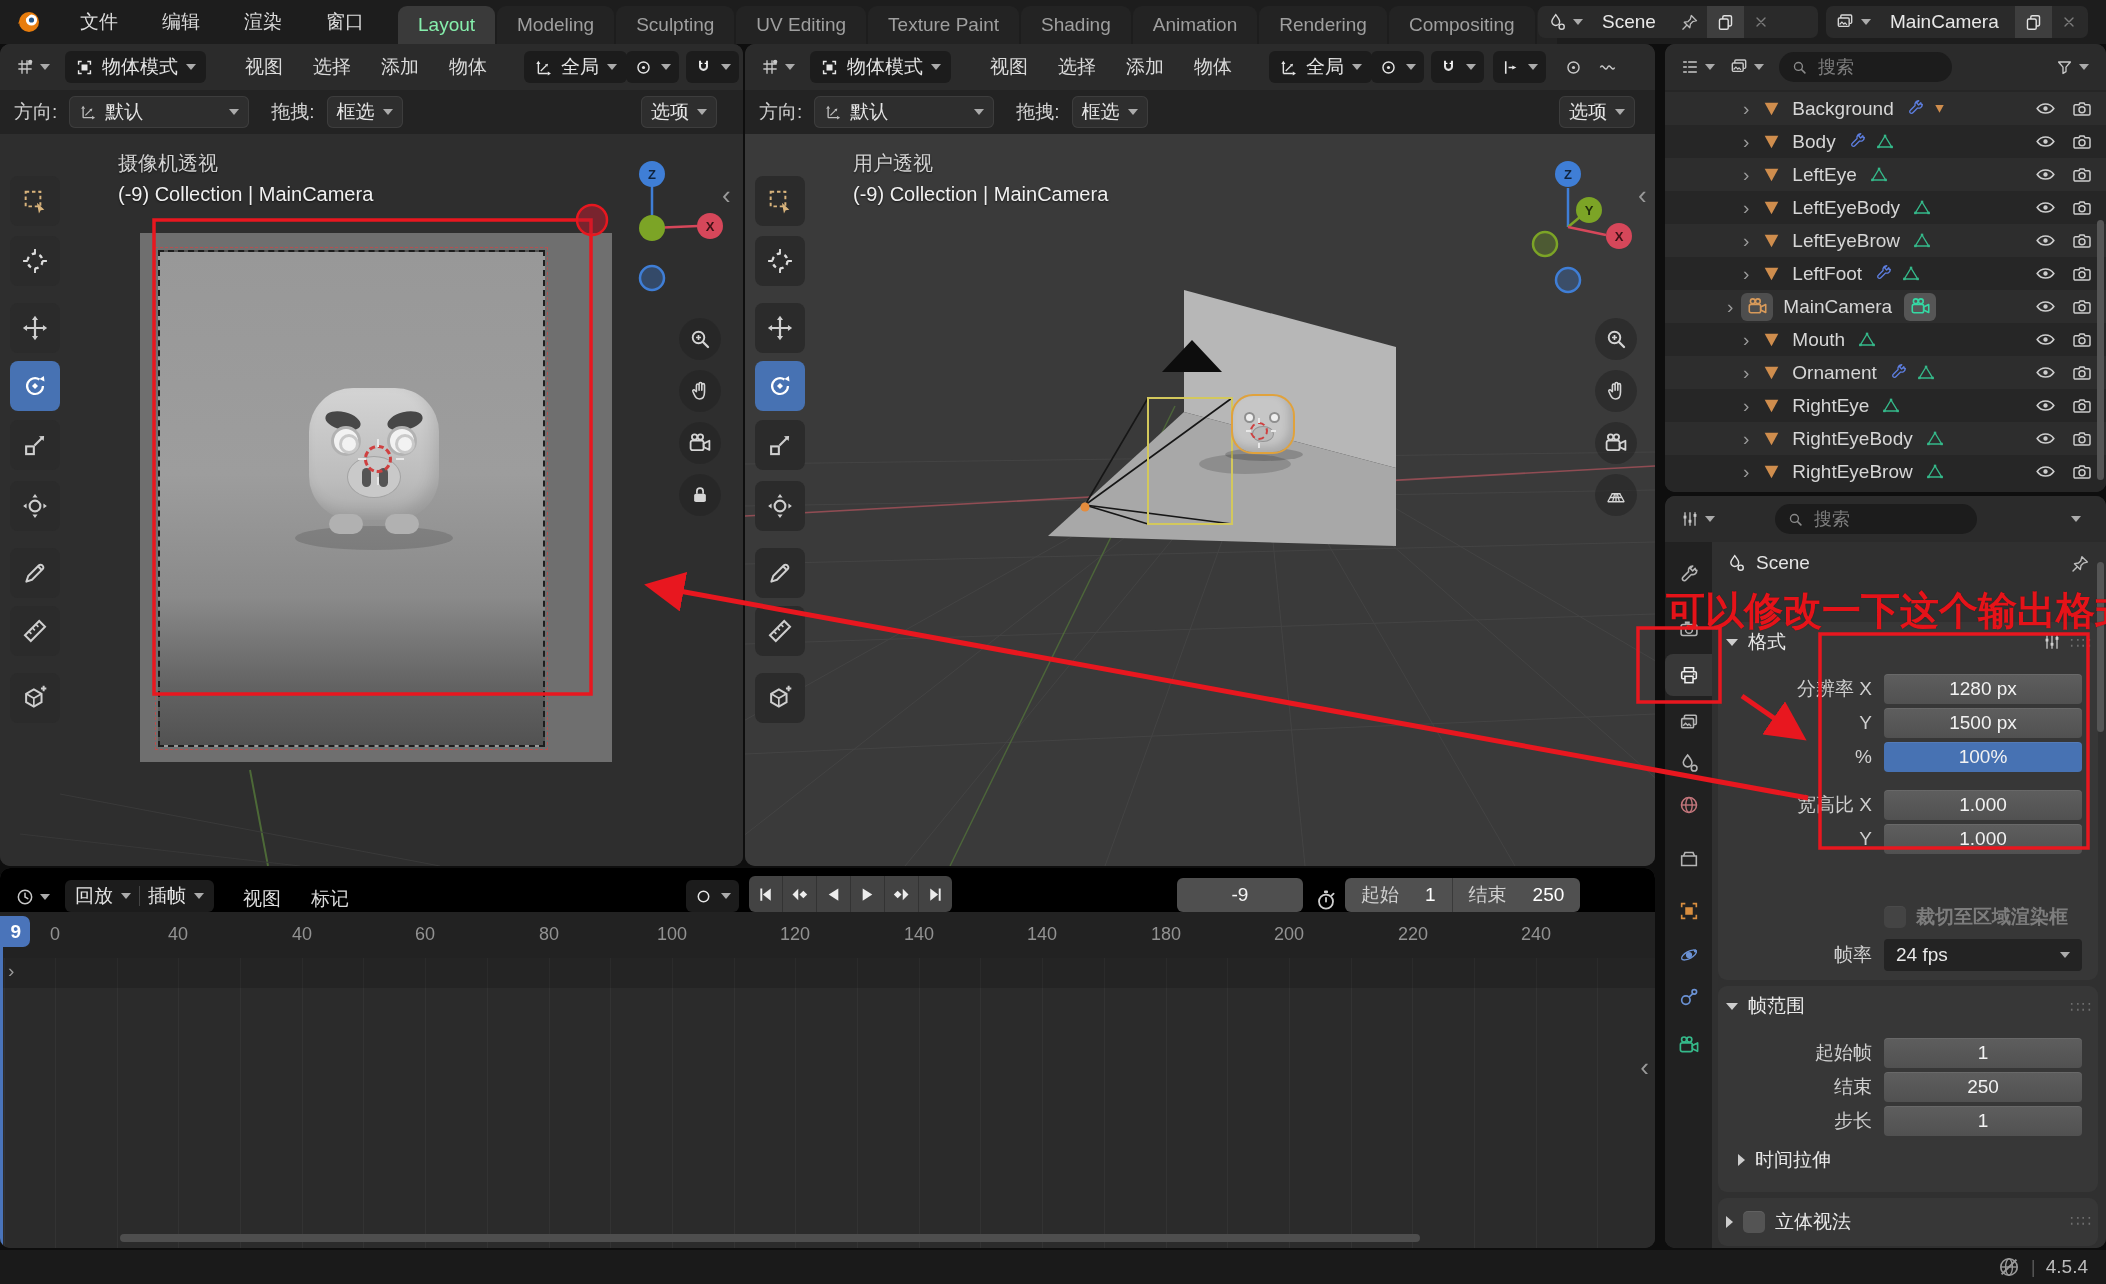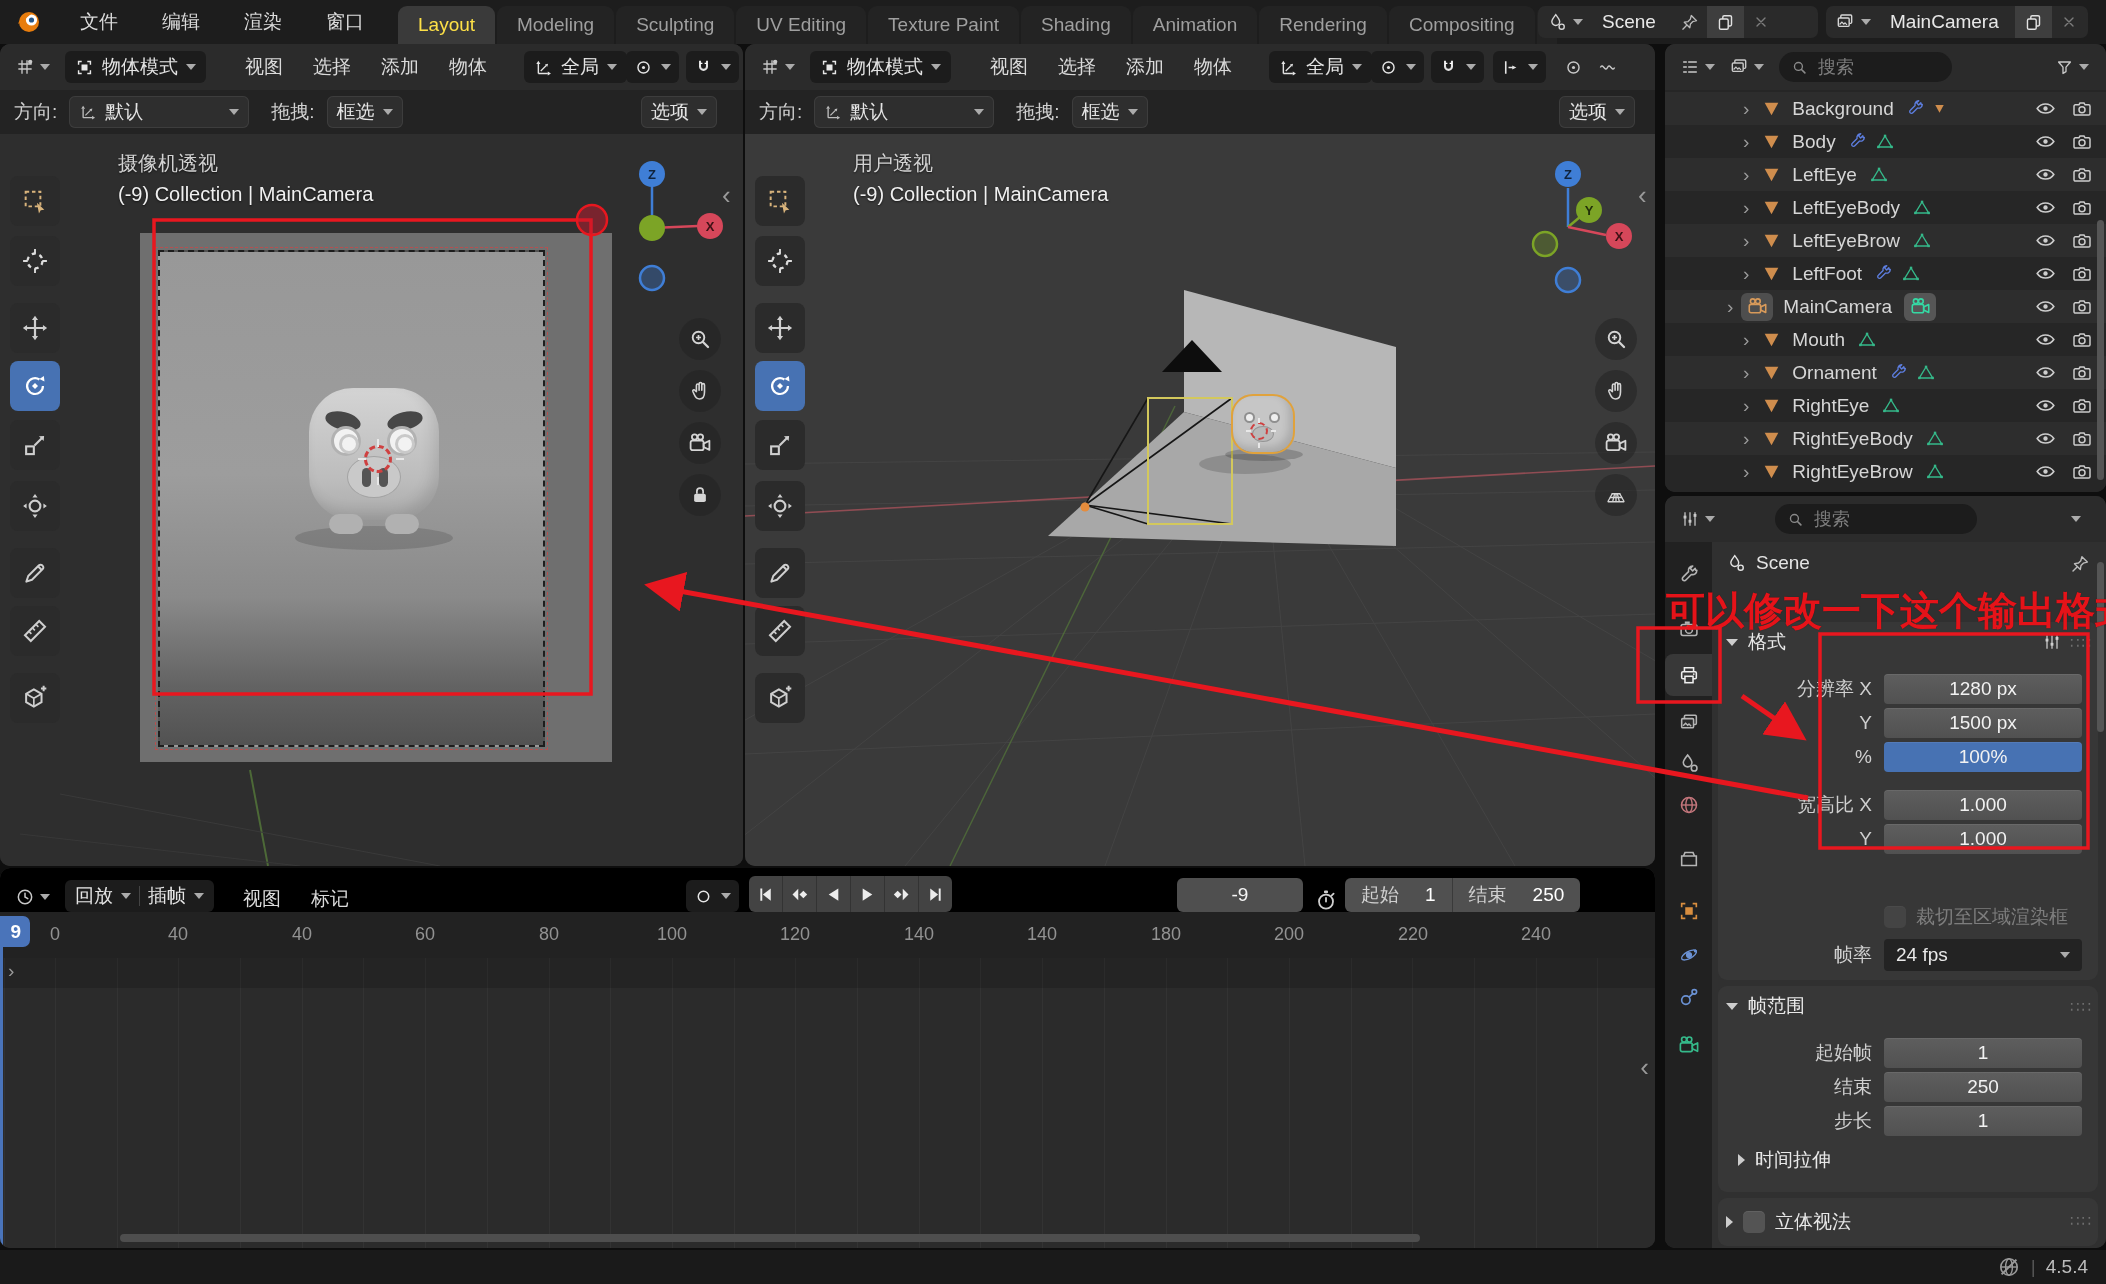--- a/index.html
+++ b/index.html
@@ -6,21 +6,21 @@
   #app{position:relative;width:2106px;height:1284px;background:#0e0e0e;overflow:hidden;
        font-family:"Liberation Sans","DejaVu Sans",sans-serif;color:#d8d8d8;font-size:19px;
        -webkit-font-smoothing:antialiased;}
   svg.ic{display:inline-block;vertical-align:middle;}
   .chev{width:0;height:0;border-left:5px solid transparent;border-right:5px solid transparent;border-top:6px solid #ababab;display:inline-block;}
   
   .topbar{position:absolute;left:0;top:0;width:2106px;height:44px;background:#1d1d1d;display:flex;align-items:center;}
   .menu-item{padding:0 22px;color:#dcdcdc;cursor:default;}
   .tabs{position:absolute;left:398px;bottom:0;display:flex;align-items:flex-end;height:38px;}
   .tab{height:38px;line-height:38px;padding:0 20px;margin-right:2px;border-radius:9px 9px 0 0;background:#232323;color:#9f9f9f;white-space:nowrap;}
-  .tab.active{background:#3a3a3a;color:#fde047;}
+  .tab.active{background:#3a3a3a;color:#86efac;}
   .tab.clip{width:12px;padding:0 0 0 8px;overflow:hidden;}
   .tb-widget{position:absolute;top:6px;height:32px;background:#2a2a2a;border-radius:7px;display:flex;align-items:center;overflow:hidden;}
   .tb-seg{display:flex;align-items:center;gap:6px;padding:0 9px;height:100%;}
   .tb-seg.lite{background:#3e3e3e;}
   .tb-name{padding:0 10px;color:#e8e8e8;}
   
   .editor{position:absolute;border-radius:10px;overflow:hidden;background:#303030;}
   .vhead{position:absolute;left:0;top:0;right:0;height:46px;background:#2b2b2b;display:flex;align-items:center;}
   .vtools{position:absolute;left:0;top:46px;right:0;height:44px;background:#232323;display:flex;align-items:center;}
   .pill{display:inline-flex;align-items:center;gap:8px;background:#1c1c1c;border-radius:6px;padding:0 10px;height:32px;color:#e4e4e4;white-space:nowrap;}
@@ -87,21 +87,21 @@
   .caret.r{border-top:6px solid transparent;border-bottom:6px solid transparent;border-left:7px solid #cdcdcd;border-right:none;}
   .grip{color:#6f6f6f;font-size:15px;letter-spacing:2px;}
   .prow{position:absolute;height:30px;display:flex;align-items:center;}
   .plabel{position:absolute;width:160px;text-align:right;color:#cfcfcf;}
   .pfield{position:absolute;left:172px;width:198px;height:30px;border-radius:4px;background:linear-gradient(#5e5e5e,#515151);
           box-shadow:inset 0 1px 0 rgba(255,255,255,.07);color:#f2f2f2;display:flex;align-items:center;justify-content:center;}
   .pfield.accent{background:#4772b3;}
   .pfield.dark{background:#232323;justify-content:flex-start;padding:0 12px;box-sizing:border-box;box-shadow:none;color:#e8e8e8;}
   .checkbox{position:absolute;left:172px;width:22px;height:22px;border-radius:5px;background:#545454;box-shadow:inset 0 1px 0 rgba(255,255,255,.08);}
   .cblabel{position:absolute;left:204px;color:#d2d2d2;white-space:nowrap;}
-  .dim{opacity:.45;}
+  .dim{opacity:.45;font-weight:bold;}
   .annotext{position:absolute;color:#e51319;font-weight:bold;font-size:39px;white-space:nowrap;z-index:40;text-shadow:0 0 1px rgba(0,0,0,.4);}
   
   .thead{position:absolute;left:0;top:0;right:0;height:44px;background:#000000;display:flex;align-items:flex-end;}
   .ruler{position:absolute;left:0;top:44px;right:0;height:46px;background:#222;}
   .rlab{position:absolute;top:12px;transform:translateX(-50%);color:#929292;font-size:18px;}
   .track{position:absolute;left:0;top:90px;right:0;bottom:0;background:#2b2b2b;
          background-image:repeating-linear-gradient(90deg,#333 0 1px,transparent 1px 61.7px);background-position:55px 0;}
   .chanstrip{position:absolute;left:0;top:0;right:0;height:30px;background:rgba(0,0,0,.15);color:#999;}
   .playhead-badge{position:absolute;left:-16px;top:48px;width:46px;height:31px;background:#4a74ba;border-radius:7px;color:#fff;font-weight:bold;
                   display:flex;align-items:center;justify-content:flex-end;padding-right:9px;box-sizing:border-box;z-index:5;}

